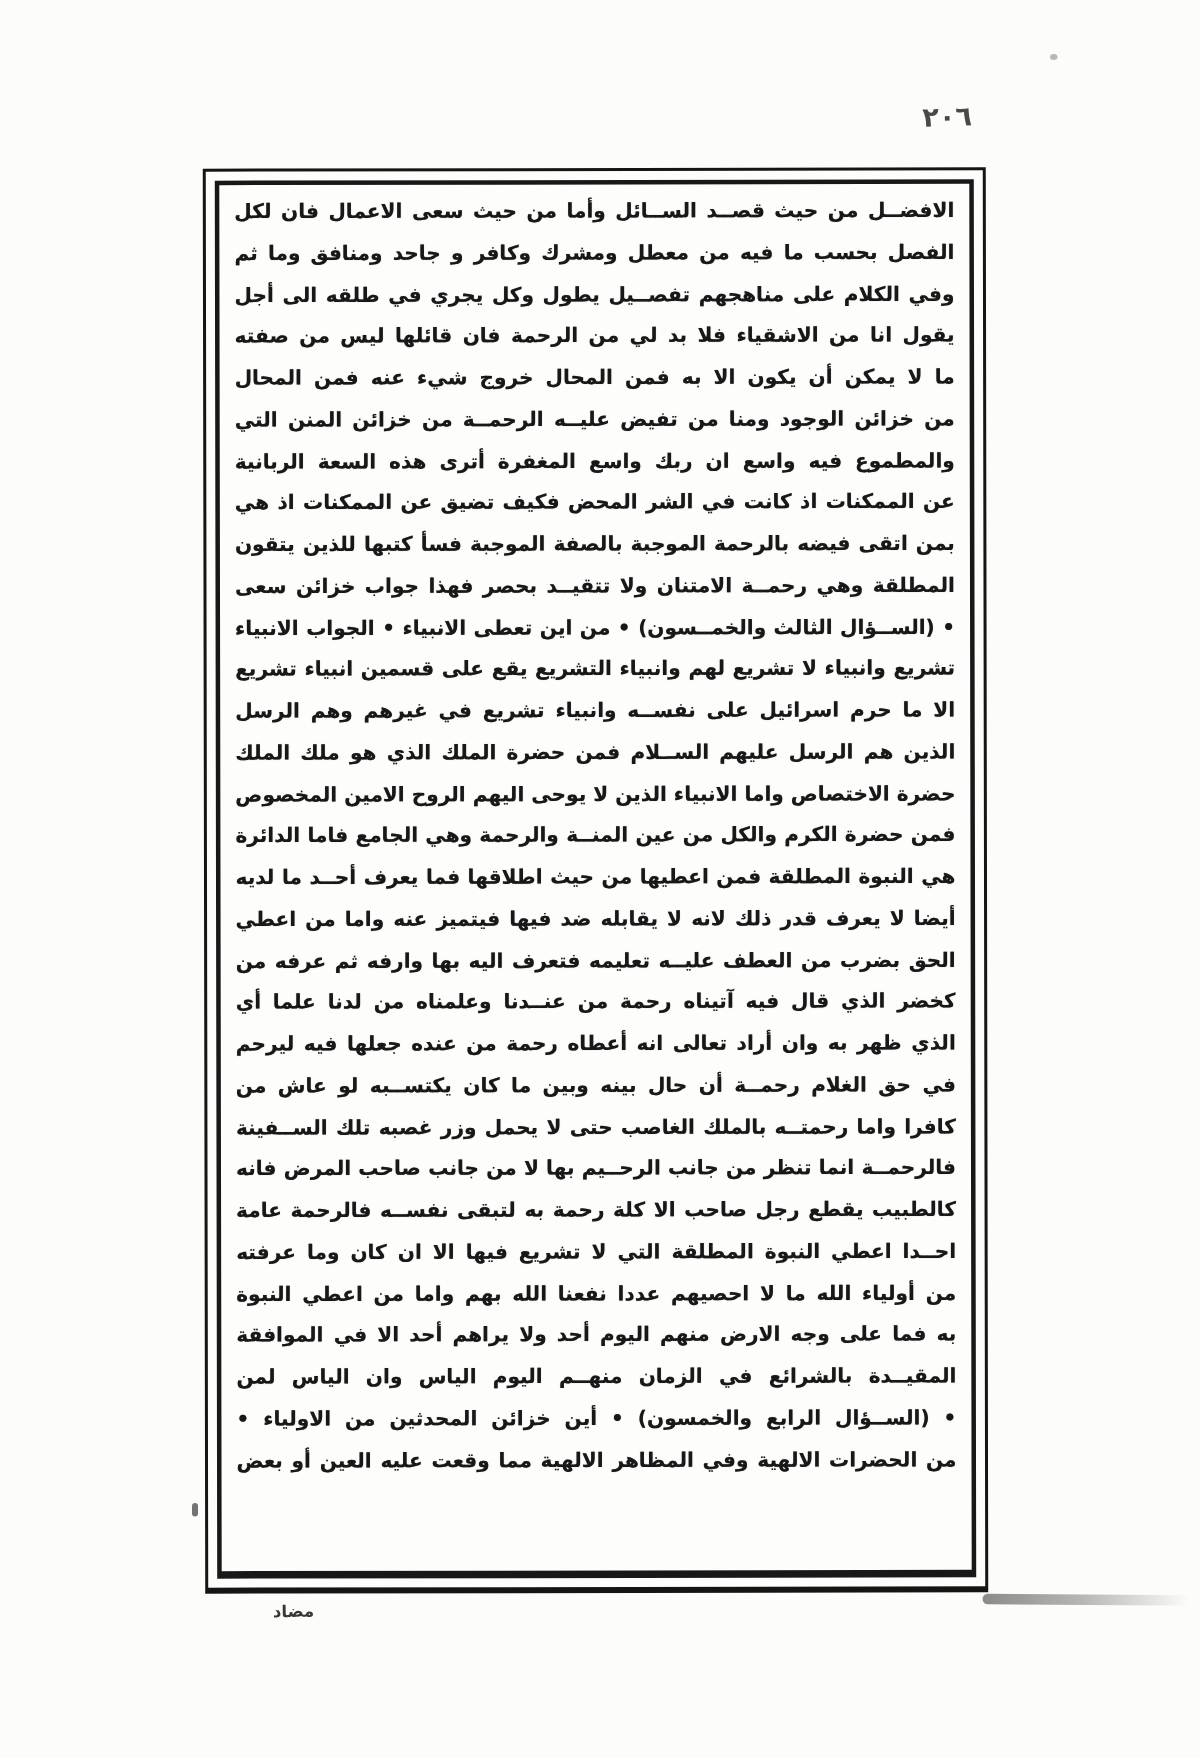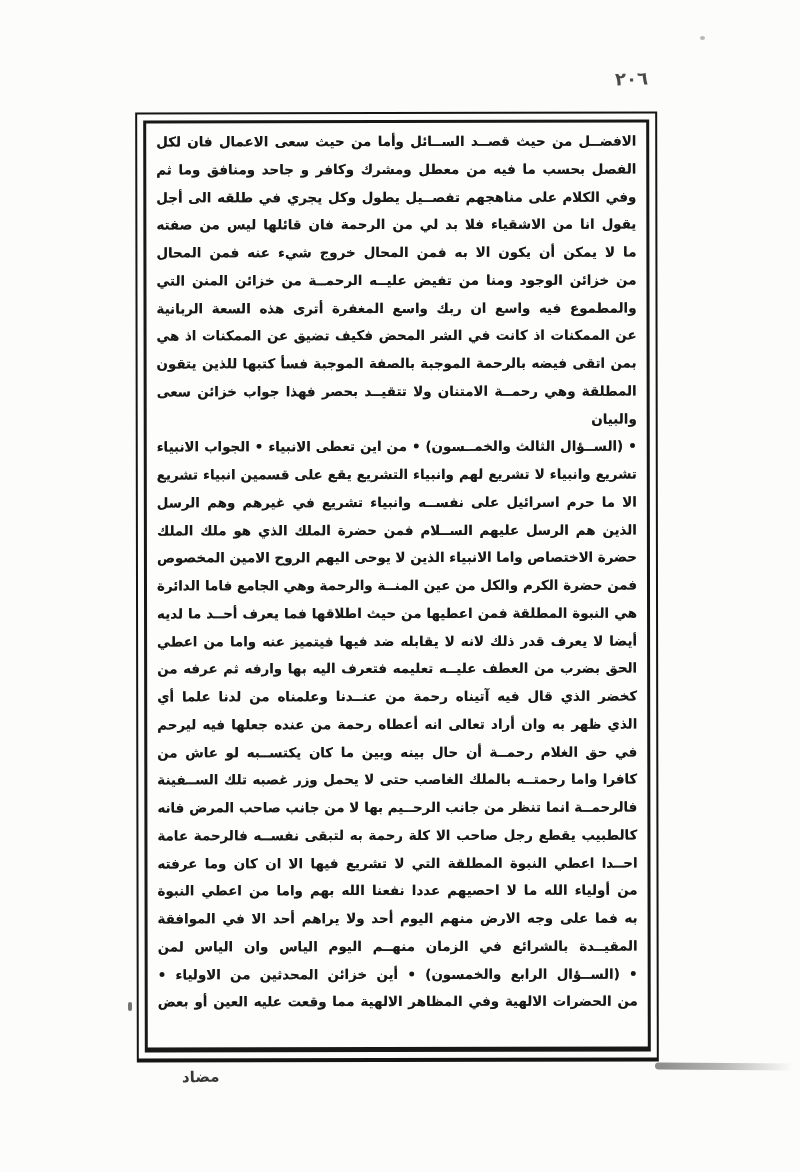--- a/index.html
+++ b/index.html
@@ -48,21 +48,21 @@
     height:27.75px;
     overflow:hidden;
     text-align:justify;
     text-align-last:justify;
     white-space:normal;
   }
   .line--short{text-align-last:right;}
   
   .catchword{
     position:absolute;left:182px;top:1068px;
-    font-size:15px;font-weight:bold;color:#222;
+    font-size:11px;font-weight:bold;color:#222;
     direction:rtl;opacity:.9;
     transform:rotate(-1deg);
   }
   
   .smear{
     position:absolute;left:655px;top:1063px;width:145px;height:7px;
     background:linear-gradient(90deg,#2e2e2e 0%,#7c7c7c 45%,rgba(160,160,160,0) 95%);
     opacity:.55;border-radius:4px;
     transform:rotate(.4deg);
   }
@@ -83,21 +83,20 @@
         <div class="line">الافضــل من حيث قصــد الســائل وأما من حيث سعى الاعمال فان لكل عامل مدخــلا في هذا</div>
         <div class="line">الفصل بحسب ما فيه من معطل ومشرك وكافر و جاحد ومنافق وما ثم شقي سوى هؤلاء الخمســة</div>
         <div class="line">وفي الكلام على مناهجهم تفصــيل يطول وكل يجري في طلقه الى أجل مسمى وما منهم الا من</div>
         <div class="line">يقول انا من الاشقياء فلا بد لي من الرحمة فان قائلها ليس من صفته التقييد اذ لو تقيد لخرج عنه</div>
         <div class="line">ما لا يمكن أن يكون الا به فمن المحال خروج شيء عنه فمن المحال تقييده فمنا من تفيض عليه الرحمة</div>
         <div class="line">من خزائن الوجود ومنا من تفيض عليــه الرحمــة من خزائن المنن التي ذكرناها فالكل طامع</div>
         <div class="line">والمطموع فيه واسع ان ربك واسع المغفرة أترى هذه السعة الربانية تضــيق عن شيء هي لم تضق</div>
         <div class="line">عن الممكنات اذ كانت في الشر المحض فكيف تضيق عن الممكنات اذ هي في الشر المشوب هو اعلم</div>
         <div class="line">بمن اتقى فيضه بالرحمة الموجبة بالصفة الموجبة فسأ كتبها للذين يتقون فمن لم يتق يخصه برحمته</div>
         <div class="line">المطلقة وهي رحمــة الامتنان ولا تتقيــد بحصر فهذا جواب خزائن سعى الاعمال على الايجاز</div>
-        <div class="line line--short">والبيان</div>
         <div class="line">• (الســؤال الثالث والخمــسون) • من اين تعطى الانبياء • الجواب الانبياء على نوعــين انبياء</div>
         <div class="line">تشريع وانبياء لا تشريع لهم وانبياء التشريع يقع على قسمين انبياء تشريع في خاصــتهم كقوله</div>
         <div class="line">الا ما حرم اسرائيل على نفســه وانبياء تشريع في غيرهم وهم الرسل عليهم الســلام أما الانبياء</div>
         <div class="line">الذين هم الرسل عليهم الســلام فمن حضرة الملك الذي هو ملك الملك واما الانبياء غير المرسلين فمن</div>
         <div class="line">حضرة الاختصاص واما الانبياء الذين لا يوحى اليهم الروح الامين المخصوص بذينك الصنفين</div>
         <div class="line">فمن حضرة الكرم والكل من عين المنــة والرحمة وهي الجامع فاما الدائرة العظمى العامة التي</div>
         <div class="line">هي النبوة المطلقة فمن اعطيها من حيث اطلاقها فما يعرف أحــد ما لديه وما اتحفه به ربه وهو</div>
         <div class="line">أيضا لا يعرف قدر ذلك لانه لا يقابله ضد فيها فيتميز عنه واما من اعطي منها من باب الرحمة به وولى</div>
         <div class="line">الحق بضرب من العطف عليــه تعليمه فتعرف اليه بها وارفه ثم عرفه من غيــبه ما شاء ان يعرفه</div>
         <div class="line">كخضر الذي قال فيه آتيناه رحمة من عنــدنا وعلمناه من لدنا علما أي رحمناه فاعطيناه هذا العز</div>

